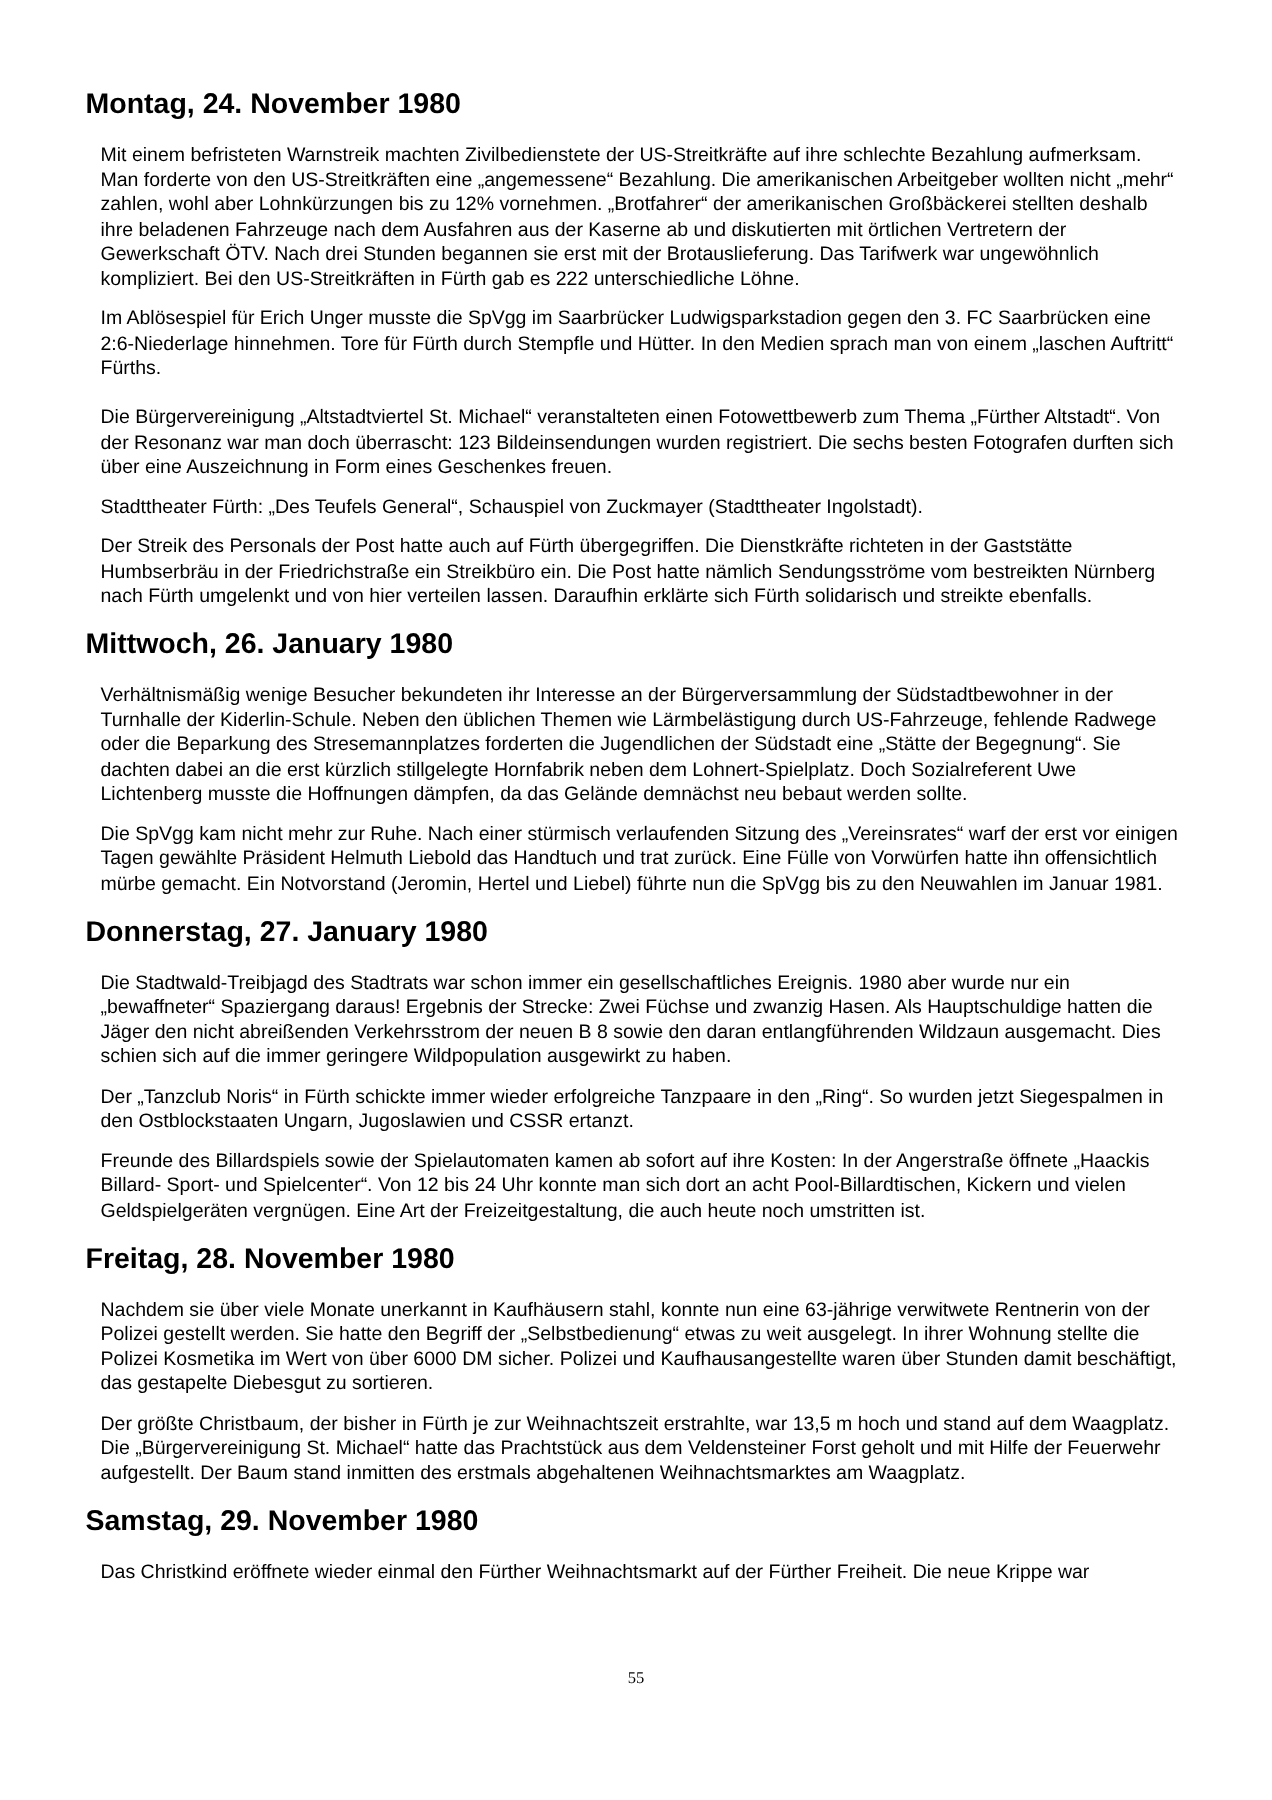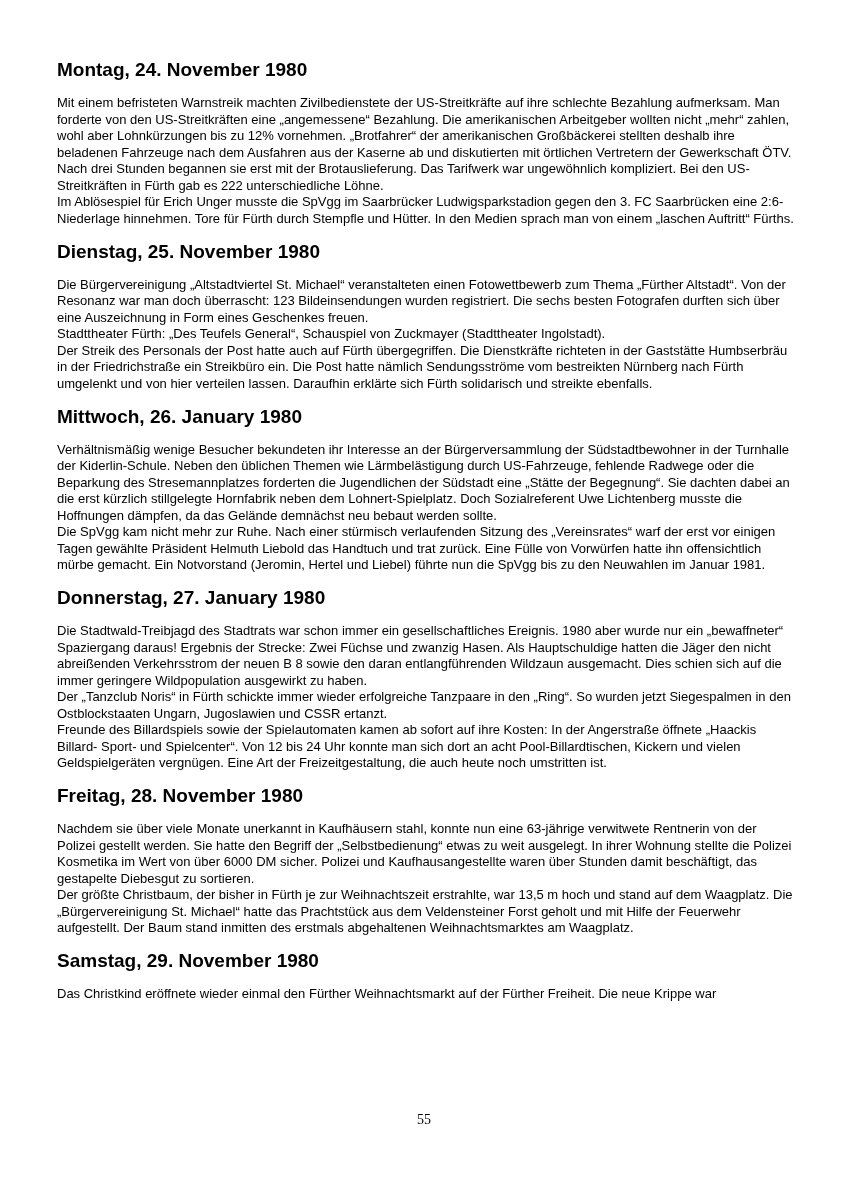--- a/index.html
+++ b/index.html
@@ -28,47 +28,46 @@
   .entry {
     margin: 0 0 16.5px 0;
   }
   .entry-heading {
     font-size: 19px;
     font-weight: bold;
     margin: 0 0 16.5px 0;
     line-height: 16.5px;
   }
   .entry p {
-    margin: 0;
+    margin: 10px;
   }
   .page-number {
     position: absolute;
     top: 1112px;
     left: 0;
     width: 100%;
     text-align: center;
     font-family: "Liberation Serif", "DejaVu Serif", serif;
-    font-size: 14px;
+    font-size: 11px;
     line-height: 15px;
   }
 </style>
 </head>
 <body>
 
 <div class="page">
   <div class="content">
 
     <section class="entry">
       <h2 class="entry-heading">Montag, 24. November 1980</h2>
       <p>Mit einem befristeten Warnstreik machten Zivilbedienstete der US-Streitkräfte auf ihre schlechte Bezahlung aufmerksam. Man forderte von den US-Streitkräften eine „angemessene“ Bezahlung. Die amerikanischen Arbeitgeber wollten nicht „mehr“ zahlen, wohl aber Lohnkürzungen bis zu 12% vornehmen. „Brotfahrer“ der amerikanischen Großbäckerei stellten deshalb ihre beladenen Fahrzeuge nach dem Ausfahren aus der Kaserne ab und diskutierten mit örtlichen Vertretern der Gewerkschaft ÖTV. Nach drei Stunden begannen sie erst mit der Brotauslieferung. Das Tarifwerk war ungewöhnlich kompliziert. Bei den US-Streitkräften in Fürth gab es 222 unterschiedliche Löhne.</p>
       <p>Im Ablösespiel für Erich Unger musste die SpVgg im Saarbrücker Ludwigsparkstadion gegen den 3. FC Saarbrücken eine 2:6-Niederlage hinnehmen. Tore für Fürth durch Stempfle und Hütter. In den Medien sprach man von einem „laschen Auftritt“ Fürths.</p>
     </section>
 
     <section class="entry">
-      <h2 class="entry-heading">Dienstag, 25. November 1980</h2>
       <p>Die Bürgervereinigung „Altstadtviertel St. Michael“ veranstalteten einen Fotowettbewerb zum Thema „Fürther Altstadt“. Von der Resonanz war man doch überrascht: 123 Bildeinsendungen wurden registriert. Die sechs besten Fotografen durften sich über eine Auszeichnung in Form eines Geschenkes freuen.</p>
       <p>Stadttheater Fürth: „Des Teufels General“, Schauspiel von Zuckmayer (Stadttheater Ingolstadt).</p>
       <p>Der Streik des Personals der Post hatte auch auf Fürth übergegriffen. Die Dienstkräfte richteten in der Gaststätte Humbserbräu in der Friedrichstraße ein Streikbüro ein. Die Post hatte nämlich Sendungsströme vom bestreikten Nürnberg nach Fürth umgelenkt und von hier verteilen lassen. Daraufhin erklärte sich Fürth solidarisch und streikte ebenfalls.</p>
     </section>
 
     <section class="entry">
       <h2 class="entry-heading">Mittwoch, 26. January 1980</h2>
       <p>Verhältnismäßig wenige Besucher bekundeten ihr Interesse an der Bürgerversammlung der Südstadtbewohner in der Turnhalle der Kiderlin-Schule. Neben den üblichen Themen wie Lärmbelästigung durch US-Fahrzeuge, fehlende Radwege oder die Beparkung des Stresemannplatzes forderten die Jugendlichen der Südstadt eine „Stätte der Begegnung“. Sie dachten dabei an die erst kürzlich stillgelegte Hornfabrik neben dem Lohnert-Spielplatz. Doch Sozialreferent Uwe Lichtenberg musste die Hoffnungen dämpfen, da das Gelände demnächst neu bebaut werden sollte.</p>
       <p>Die SpVgg kam nicht mehr zur Ruhe. Nach einer stürmisch verlaufenden Sitzung des „Vereinsrates“ warf der erst vor einigen Tagen gewählte Präsident Helmuth Liebold das Handtuch und trat zurück. Eine Fülle von Vorwürfen hatte ihn offensichtlich mürbe gemacht. Ein Notvorstand (Jeromin, Hertel und Liebel) führte nun die SpVgg bis zu den Neuwahlen im Januar 1981.</p>
     </section>

